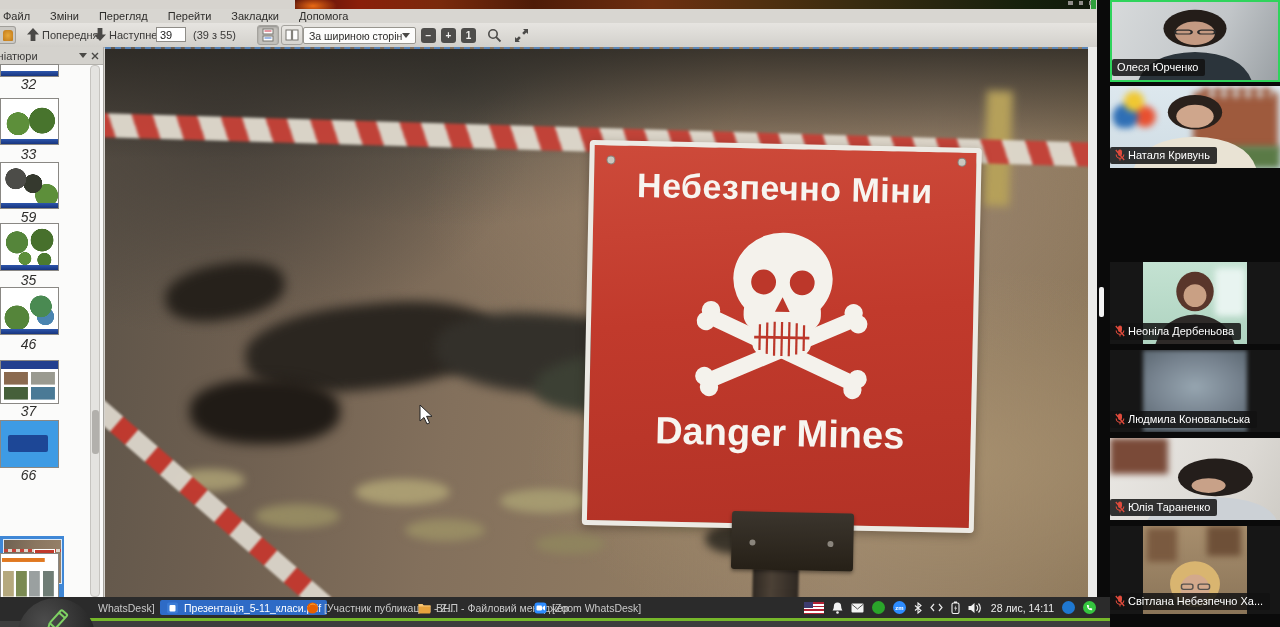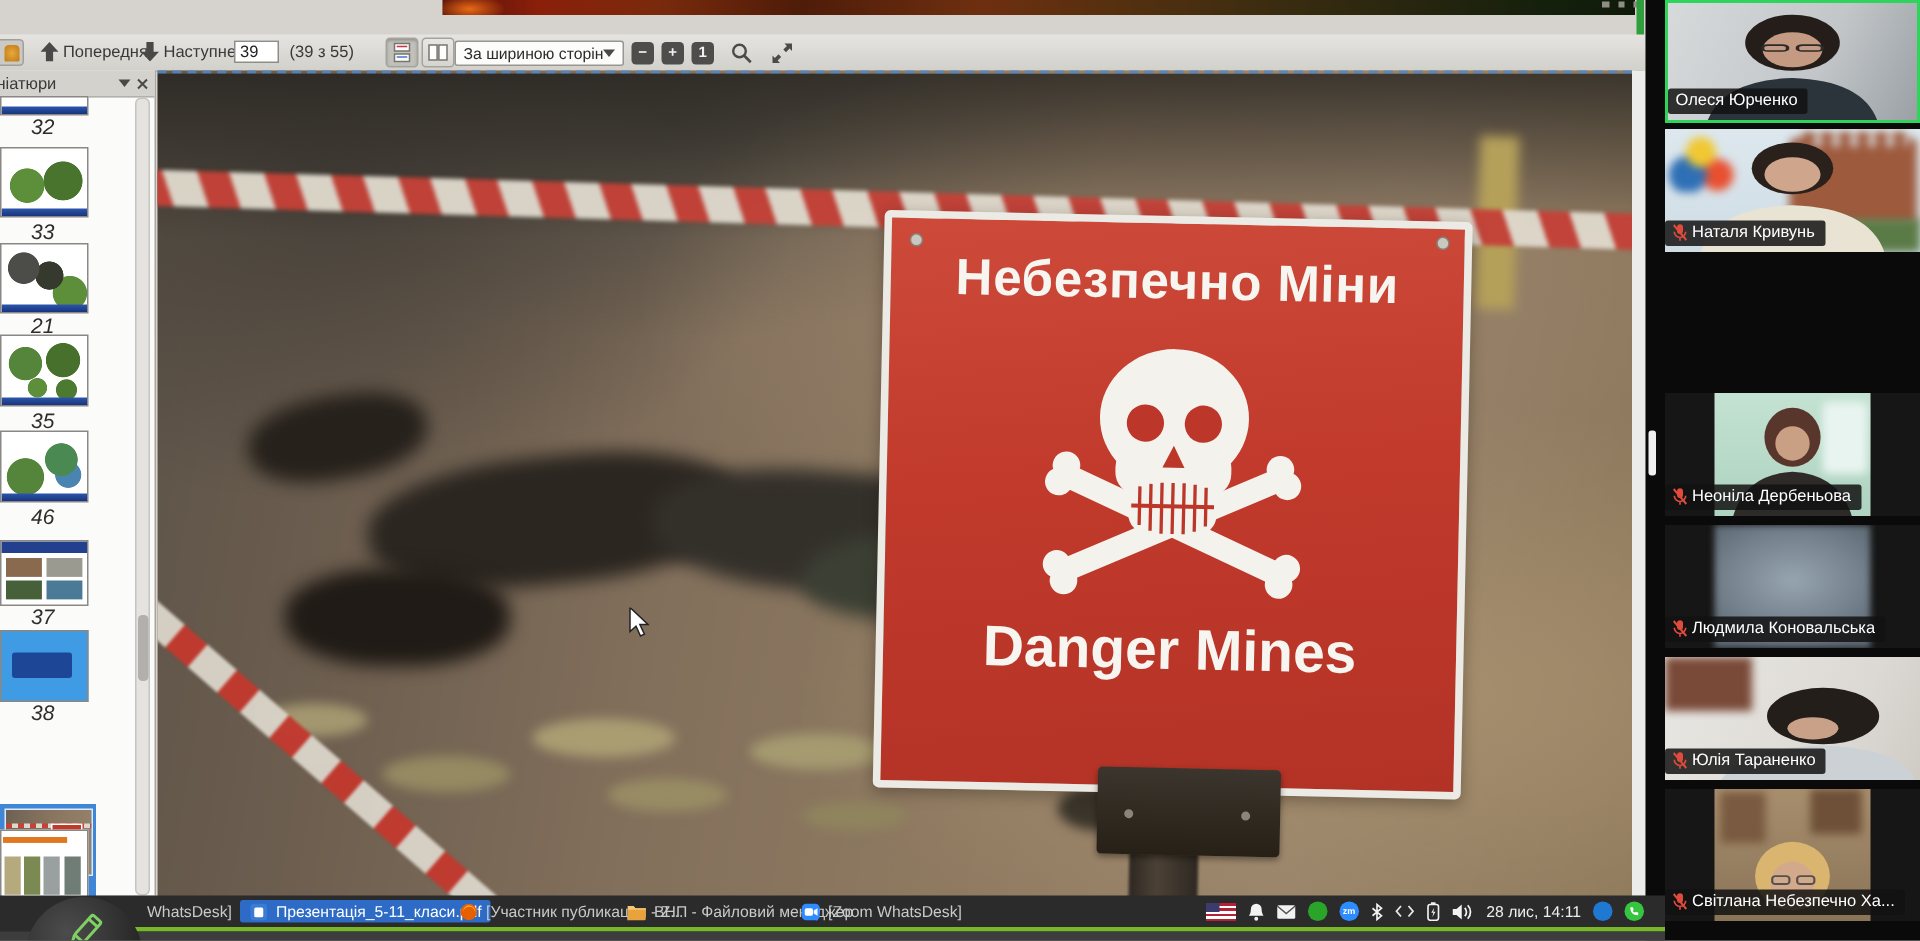--- a/index.html
+++ b/index.html
@@ -128,20 +128,30 @@
 <div class="screen">
 
   <div class="abs topstrip"></div>
   <div class="abs winctl">
       <i></i>
       <i></i>
       <i></i>
     </div>
   <div class="abs greenedge"></div>
 
+  <div class="abs menubar">
+    <div class="items">
+      <span class="mi">Файл</span>
+      <span class="mi">Зміни</span>
+      <span class="mi">Перегляд</span>
+      <span class="mi">Перейти</span>
+      <span class="mi">Закладки</span>
+      <span class="mi">Допомога</span>
+    </div>
+  </div>
 
   <div class="abs toolbar">
     <div class="tbtn handbtn">
       <span class="hand"></span>
     </div>
     <svg class="arrow-ic" style="left:27px" viewBox="0 0 12 13">
       <path d="M6 0 L12 6.5 L8.4 6.5 L8.4 13 L3.6 13 L3.6 6.5 L0 6.5 Z" fill="#4a4947"></path>
       </svg>
     <span class="navlab" style="left:42px">Попередня</span>
     <svg class="arrow-ic" style="left:94px" viewBox="0 0 12 13">
@@ -198,39 +208,39 @@
     <div class="tnum" style="top:29px">32</div>
 
     <div class="thumb veh" style="top:51px;height:45px;background-image:radial-gradient(circle at 30% 55%,#5d8f3a 0 24%,rgba(0,0,0,0) 25%),radial-gradient(circle at 72% 48%,#48742d 0 27%,rgba(0,0,0,0) 28%);">
         <div class="bluebar"></div>
       </div>
     <div class="tnum" style="top:99px">33</div>
 
     <div class="thumb veh" style="top:115px;height:45px;background-image:radial-gradient(circle at 26% 35%,#4c4c48 0 20%,rgba(0,0,0,0) 21%),radial-gradient(circle at 56% 46%,#35392e 0 23%,rgba(0,0,0,0) 24%),radial-gradient(circle at 80% 72%,#5d8f3a 0 20%,rgba(0,0,0,0) 21%);">
         <div class="bluebar"></div>
       </div>
-    <div class="tnum" style="top:162px">21</div>
+    <div class="tnum" style="top:162px">59</div>
 
     <div class="thumb veh" style="top:176px;height:46px;background-image:radial-gradient(circle at 28% 40%,#55853a 0 22%,rgba(0,0,0,0) 23%),radial-gradient(circle at 72% 35%,#47702c 0 22%,rgba(0,0,0,0) 23%),radial-gradient(circle at 42% 75%,#5d8f3a 0 13%,rgba(0,0,0,0) 14%),radial-gradient(circle at 76% 78%,#4c7a30 0 12%,rgba(0,0,0,0) 13%);">
         <div class="bluebar"></div>
       </div>
     <div class="tnum" style="top:225px">35</div>
 
     <div class="thumb veh" style="top:240px;height:46px;background-image:radial-gradient(circle at 28% 65%,#55853a 0 24%,rgba(0,0,0,0) 25%),radial-gradient(circle at 70% 40%,#4a8a52 0 22%,rgba(0,0,0,0) 23%),radial-gradient(circle at 78% 62%,#4a84b0 0 16%,rgba(0,0,0,0) 17%);">
         <div class="bluebar"></div>
       </div>
     <div class="tnum" style="top:289px">46</div>
 
     <div class="thumb" style="top:313px;height:42px;background-image:linear-gradient(180deg,#23408f 0 18%,rgba(0,0,0,0) 18%),linear-gradient(#8a6a4f,#8a6a4f),linear-gradient(#9a9a90,#9a9a90),linear-gradient(#46603a,#46603a),linear-gradient(#4a7a96,#4a7a96);background-size:100% 100%,42% 30%,42% 30%,42% 30%,42% 30%;background-position:0 0,8% 38%,92% 38%,8% 88%,92% 88%;background-repeat:no-repeat;"></div>
     <div class="tnum" style="top:356px">37</div>
 
     <div class="thumb" style="top:373px;height:46px;background:#3e9be4;">
       <div style="position:absolute;left:12%;top:30%;width:70%;height:38%;background:#1d4796;border-radius:2px;"></div>
     </div>
-    <div class="tnum" style="top:420px">38</div>
+    <div class="tnum" style="top:420px">66</div>
 
     <div class="sel39">
       <div class="thumb" style="height:43px;background:linear-gradient(100deg,#6e6152 0%,#8a7660 50%,#97826a 100%);">
         <div style="position:absolute;left:0;top:20%;width:100%;height:3px;background:repeating-linear-gradient(90deg,#c44238 0 4px,#ded8cc 4px 8px);"></div>
         <div class="minisign" style="left:52%;top:22%;width:34%;height:56%;"></div>
         <div style="position:absolute;left:10%;top:45%;width:26%;height:18%;background:#26211b;border-radius:50%;filter:blur(1px);"></div>
       </div>
       <div class="tnum">39</div>
     </div>
 

